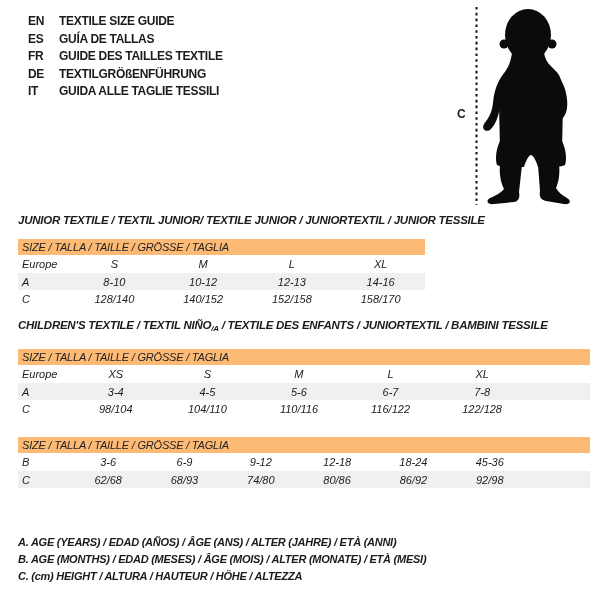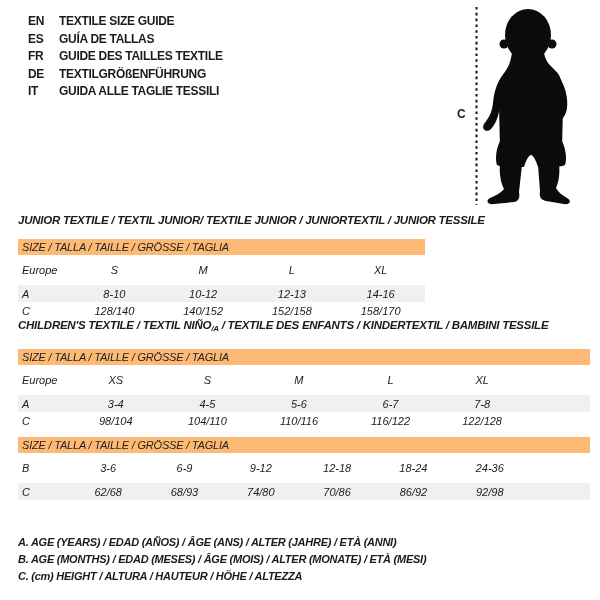--- a/index.html
+++ b/index.html
@@ -29,21 +29,21 @@
   table.size-table{border-collapse:collapse;table-layout:fixed;font-size:11px;}
   .sec-1 table.size-table{width:407px;margin-top:12px;}
   .sec-2 table.size-table{width:572px;margin-top:13px;}
   .sec-3 table.size-table{width:572px;margin-top:11px;}
   col.c-label{width:52px;}
   col.c-spacer{width:62px;}
   thead td.size-bar{background:#fdba74;height:16px;padding:0 0 0 4px;
                     font-size:11px;letter-spacing:-0.2px;color:#222;}
   tbody td{height:17px;padding:0;text-align:center;white-space:nowrap;}
   tbody td:first-child{text-align:left;padding-left:4px;}
-  tbody tr:first-child td{height:30px;margin-left:25px;}
+  tbody tr:first-child td{height:18px;margin-left:25px;}
   tbody tr:nth-child(even){background:#f0f0f0;}
 
   
   .footnotes{position:absolute;left:18px;top:534px;font-style:italic;}
   .footnote{font-weight:bold;font-size:11px;line-height:17.2px;letter-spacing:-0.25px;white-space:nowrap;}
 </style>
 </head>
 <body>
 
 <div class="page">
@@ -133,21 +133,21 @@
             <td>140/152</td>
             <td>152/158</td>
             <td>158/170</td>
           </tr>
         </tbody>
     </table>
   </div>
 
   <div class="section sec-2">
     <div class="section-title">
-      <span>CHILDREN'S TEXTILE / TEXTIL NIÑO</span><span class="sub">/A</span><span> / TEXTILE DES ENFANTS / KINDERTEXTIL / BAMBINI TESSILE</span>
+      <span>CHILDREN'S TEXTILE / TEXTIL NIÑO</span><span class="sub">/A</span><span> / TEXTILE DES ENFANTS / JUNIORTEXTIL / BAMBINI TESSILE</span>
     </div>
     <table class="size-table">
       <colgroup>
           <col class="c-label">
           <col>
           <col>
           <col>
           <col>
           <col>
           <col class="c-spacer">
@@ -207,29 +207,29 @@
         </tr>
       </thead>
       <tbody>
           <tr>
             <td>B</td>
             <td>3-6</td>
             <td>6-9</td>
             <td>9-12</td>
             <td>12-18</td>
             <td>18-24</td>
-            <td>24-36</td>
+            <td>45-36</td>
             <td></td>
           </tr>
           <tr>
             <td>C</td>
             <td>62/68</td>
             <td>68/93</td>
             <td>74/80</td>
-            <td>70/86</td>
+            <td>80/86</td>
             <td>86/92</td>
             <td>92/98</td>
             <td></td>
           </tr>
         </tbody>
     </table>
   </div>
 
   <div class="footnotes">
     <div class="footnote">A. AGE (YEARS) / EDAD (AÑOS) / ÂGE (ANS) / ALTER (JAHRE) / ETÀ (ANNI)</div>

